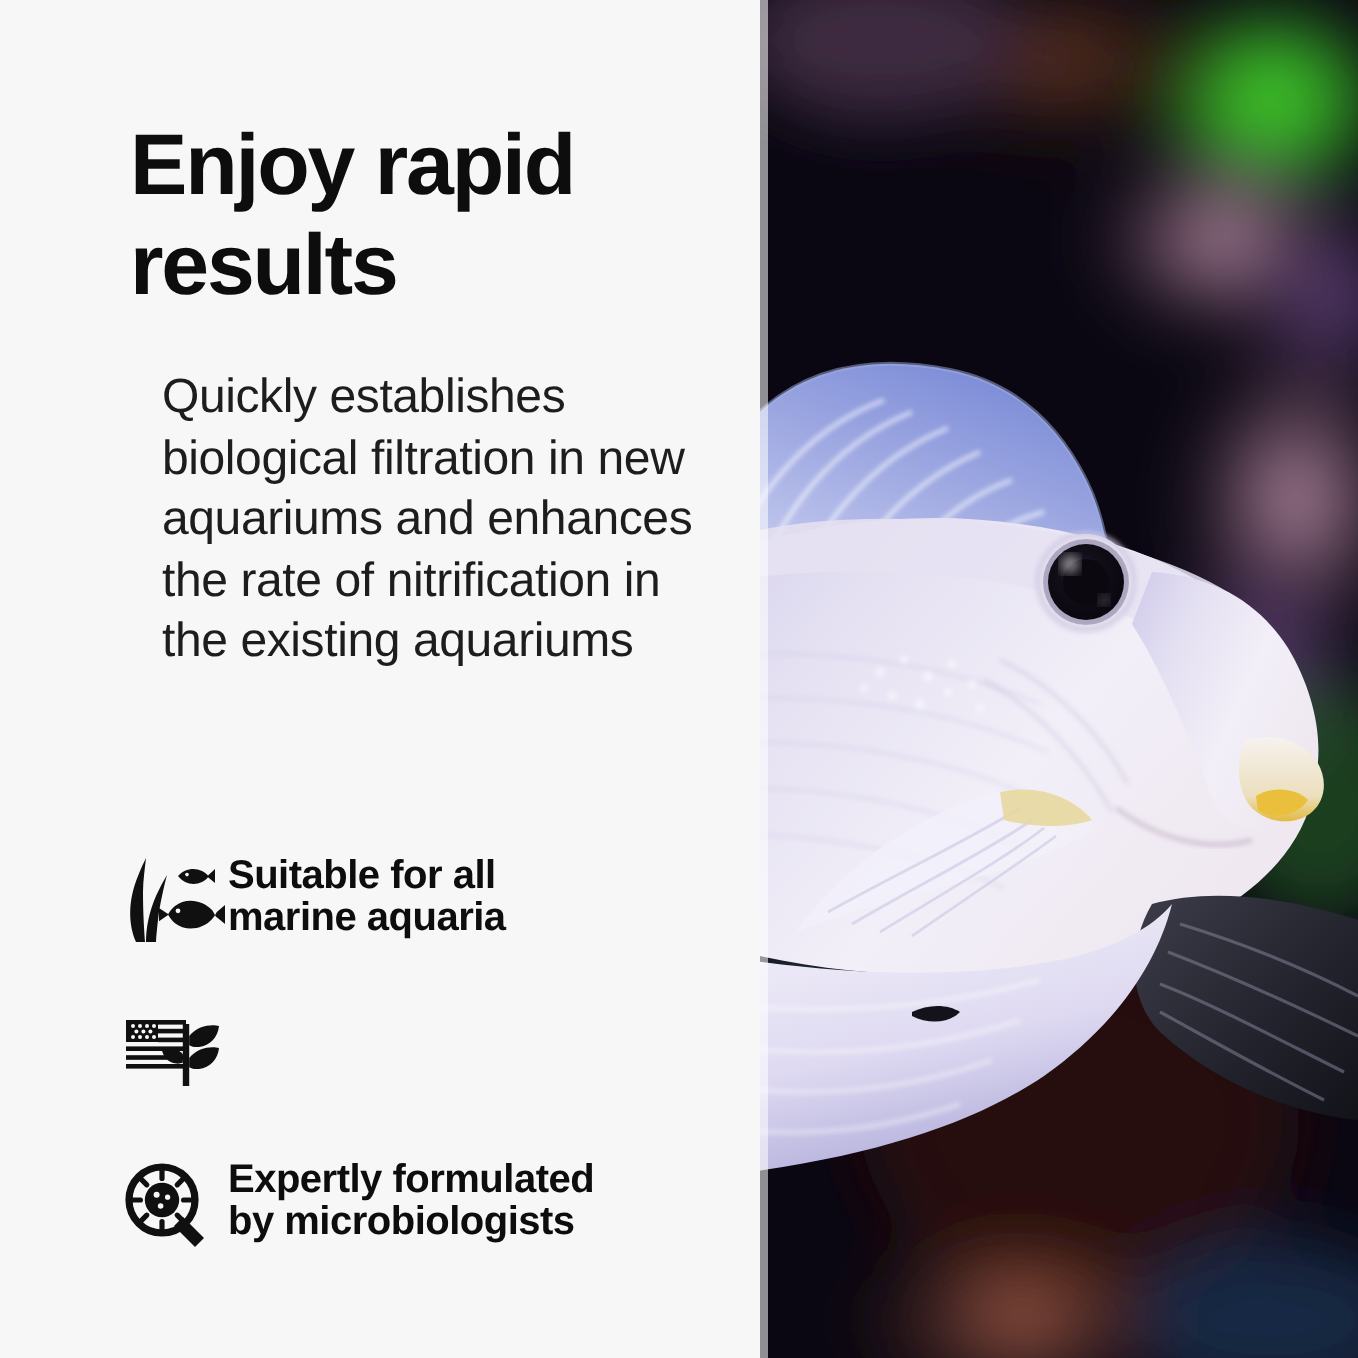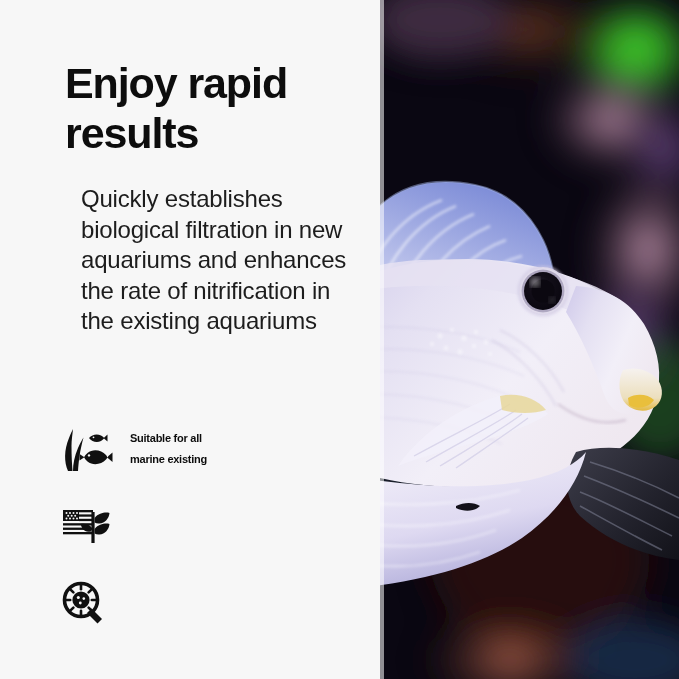--- a/index.html
+++ b/index.html
@@ -55,26 +55,25 @@
     height:56px;
     margin-bottom:20px;
   }
   .feature-icon{
     width:56px;height:50px;
     flex:0 0 56px;
     display:flex;align-items:center;justify-content:flex-start;
   }
   .feature-icon svg{display:block;}
   .feature-text{
-    font-size:11px;
+    font-size:20px;
     line-height:21px;
     font-weight:bold;
     letter-spacing:-0.25px;
     color:#0d0d0d;
-    margin-left:16px;
   }
 
   
   .photo{
     position:absolute;left:380px;top:0;
     width:299px;height:679px;
     overflow:hidden;
     background:#0a0711;
   }
   .photo svg{display:block;width:299px;height:679px;}
@@ -106,21 +105,21 @@
 
             <g fill="#101010">
               <path d="M48 31 C43.5 26 35 24.5 29.5 29 C28 30.2 26.8 31.7 26 33.3 C26.8 34.9 28 36.4 29.5 37.6 C35 42 43.5 40.6 48 35.6 C49 34.5 49.8 33.3 50.4 32 L54.5 28.5 L54.5 38 L50.4 34.6 C49.8 34.6 49 32.2 48 31 Z"></path>
               <path d="M26.4 33.3 L21.5 30 L21.5 36.6 Z"></path>
               <circle cx="31" cy="31.4" r="1.2" fill="#f7f7f7"></circle>
             </g>
           </svg>
         </span>
         <span class="feature-text">
           <span>Suitable for all</span><br>
-          <span>marine existing</span>
+          <span>marine aquaria</span>
         </span>
       </div>
 
       <div class="feature">
         <span class="feature-icon">
           <svg viewBox="0 0 56 50" width="56" height="50" aria-hidden="true">
 
             <rect x="5" y="10" width="16" height="11" fill="#101010"></rect>
             <g fill="#f7f7f7">
               <circle cx="8.5" cy="13" r="1"></circle>
@@ -176,20 +175,24 @@
               <line x1="12.2" y1="24" x2="8.6" y2="24"></line>
               <line x1="15.4" y1="16.4" x2="12.8" y2="13.8"></line>
             </g>
 
             <g fill="#f7f7f7">
               <circle cx="20.3" cy="21.4" r="1.5"></circle>
               <circle cx="25.8" cy="22.6" r="1.3"></circle>
               <circle cx="22.3" cy="27" r="1.4"></circle>
             </g>
           </svg>
+        </span>
+        <span class="feature-text">
+          <span>Expertly formulated</span><br>
+          <span>by microbiologists</span>
         </span>
       </div>
 
     </div>
   </div>
 
   <div class="photo">
     <svg viewBox="0 0 299 679" preserveAspectRatio="none" aria-hidden="true">
       <defs>
 

